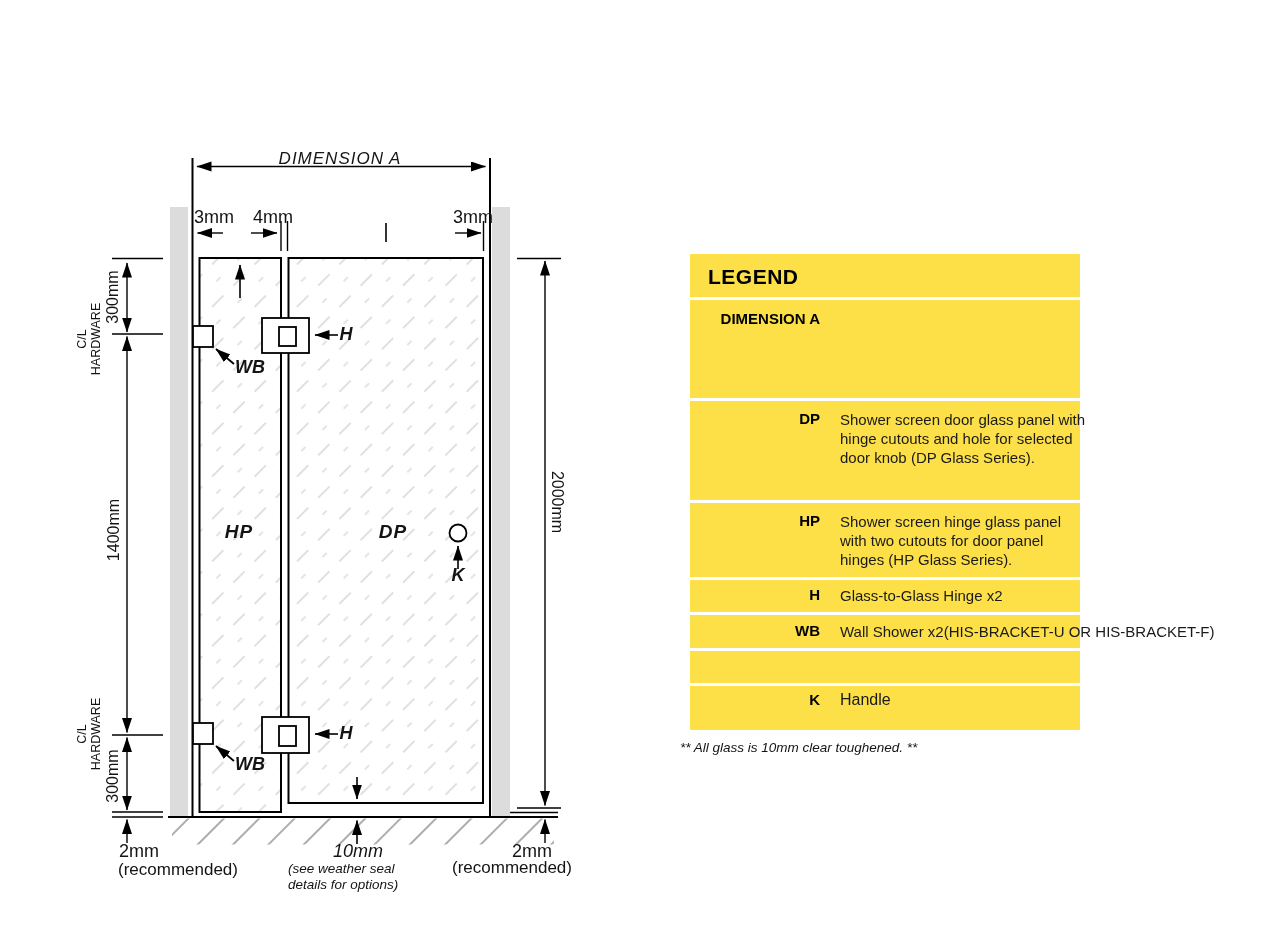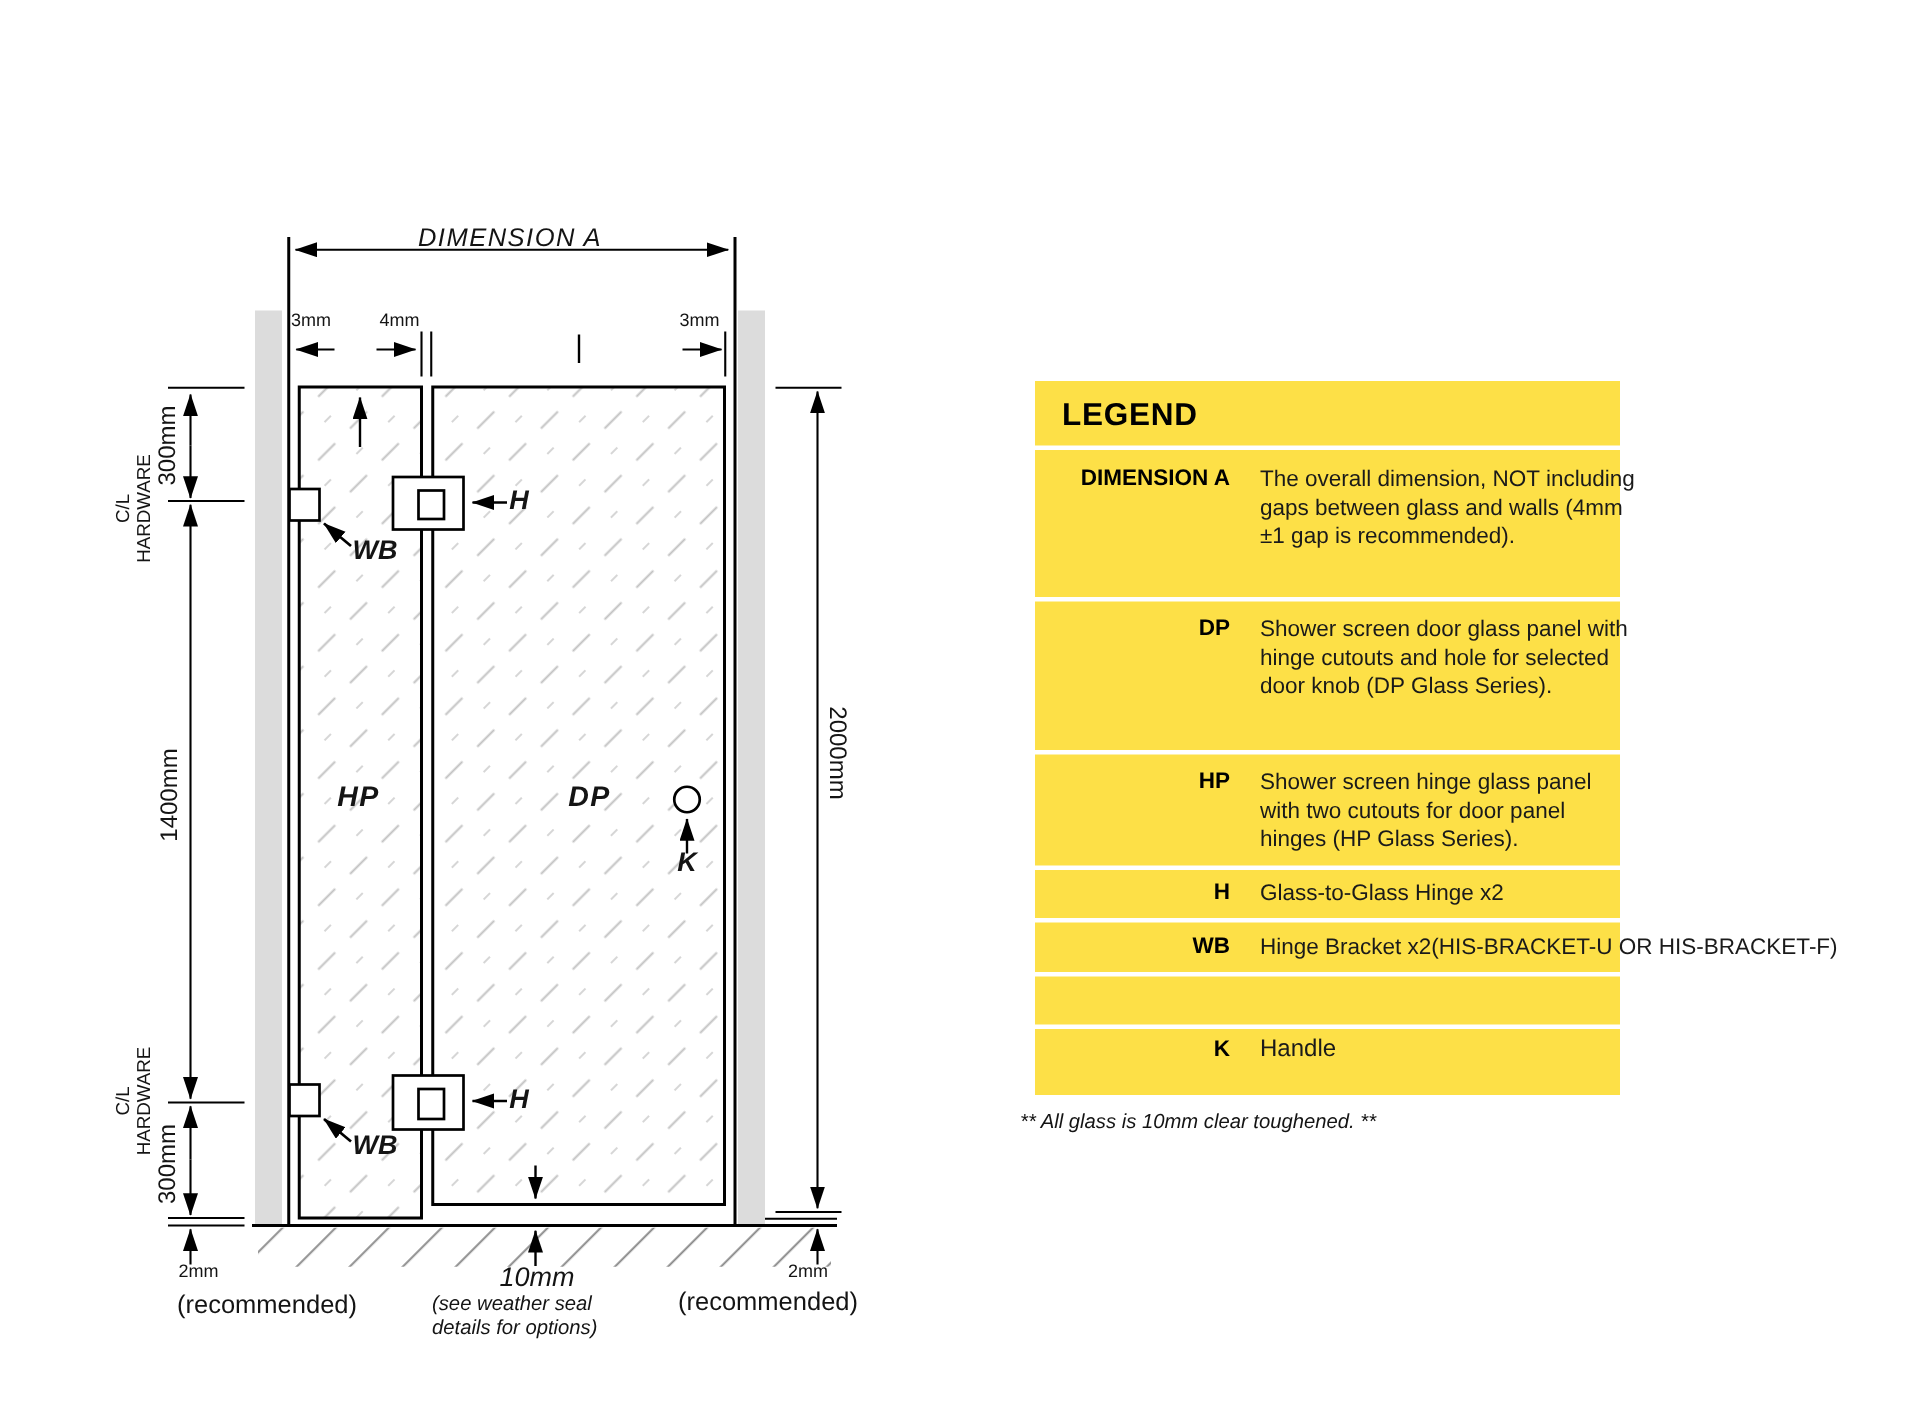--- a/index.html
+++ b/index.html
@@ -4,21 +4,21 @@
 <style>
   html,body{margin:0;padding:0;background:#ffffff;}
   #page{position:relative;width:1285px;height:944px;background:#fff;overflow:hidden;
         font-family:"Liberation Sans",sans-serif;color:#111;}
   svg{position:absolute;left:0;top:0;}
   .lbl{position:absolute;white-space:pre-line;color:#141414;line-height:1.15;}
   .ctr{transform:translate(-50%,-50%);}
   .rot-ccw{transform:translate(-50%,-50%) rotate(-90deg);}
   .rot-cw{transform:translate(-50%,-50%) rotate(90deg);}
   .title{font-size:38px;font-weight:bold;letter-spacing:-1px;color:#000;}
-  .dim{font-size:12px;}
+  .dim{font-size:18px;}
   .dim-i{font-size:17px;font-style:italic;letter-spacing:1px;}
   .dim-rot{font-size:16px;}
   .cl{font-size:12.5px;text-align:center;line-height:1.1;}
   .hw{font-size:18px;font-weight:bold;font-style:italic;}
   .panel-lbl{font-size:19px;font-weight:bold;font-style:italic;letter-spacing:1px;}
   .note{font-size:17px;}
   .note-i{font-size:13.5px;font-style:italic;}
   .val-i{font-size:18px;font-style:italic;}
   .r-align{text-align:right;}
   .c-align{text-align:center;}
@@ -171,41 +171,37 @@
 
     <div class="sep" style="top:43px;"></div>
     <div class="sep" style="top:144px;"></div>
     <div class="sep" style="top:246px;"></div>
     <div class="sep" style="top:323px;"></div>
     <div class="sep" style="top:358px;"></div>
     <div class="sep" style="top:394px;"></div>
     <div class="sep" style="top:429px;"></div>
 
     <div class="lrow-term" style="top:56px;">DIMENSION A</div>
-    <div class="lrow-desc" style="top:56px;">The overall dimension, NOT
-including gaps between glass
-and walls (4mm ±1 gap is
-recommended).</div>
 
     <div class="lrow-term" style="top:156px;">DP</div>
     <div class="lrow-desc" style="top:156px;">Shower screen door glass panel
 with hinge cutouts and hole for
 selected door knob
 (DP Glass Series).</div>
 
     <div class="lrow-term" style="top:258px;">HP</div>
     <div class="lrow-desc" style="top:258px;">Shower screen hinge glass panel
 with two cutouts for door panel
 hinges (HP Glass Series).</div>
 
     <div class="lrow-term" style="top:332px;">H</div>
     <div class="lrow-desc" style="top:332px;">Glass-to-Glass Hinge x2</div>
 
     <div class="lrow-term" style="top:368px;">WB</div>
-    <div class="lrow-desc nowrap" style="top:368px;">Hinge Bracket x2(HIS-BRACKET-U OR HIS-BRACKET-F)</div>
+    <div class="lrow-desc nowrap" style="top:368px;">Wall Shower x2(HIS-BRACKET-U OR HIS-BRACKET-F)</div>
 
     <div class="lrow-term" style="top:437px;">K</div>
     <div class="lrow-desc" style="top:436px;font-size:16px;">Handle</div>
   </div>
 
   <div class="lbl note-i footnote">** All glass is 10mm clear toughened. **</div>
 
 </div>
 
 </body></html>

